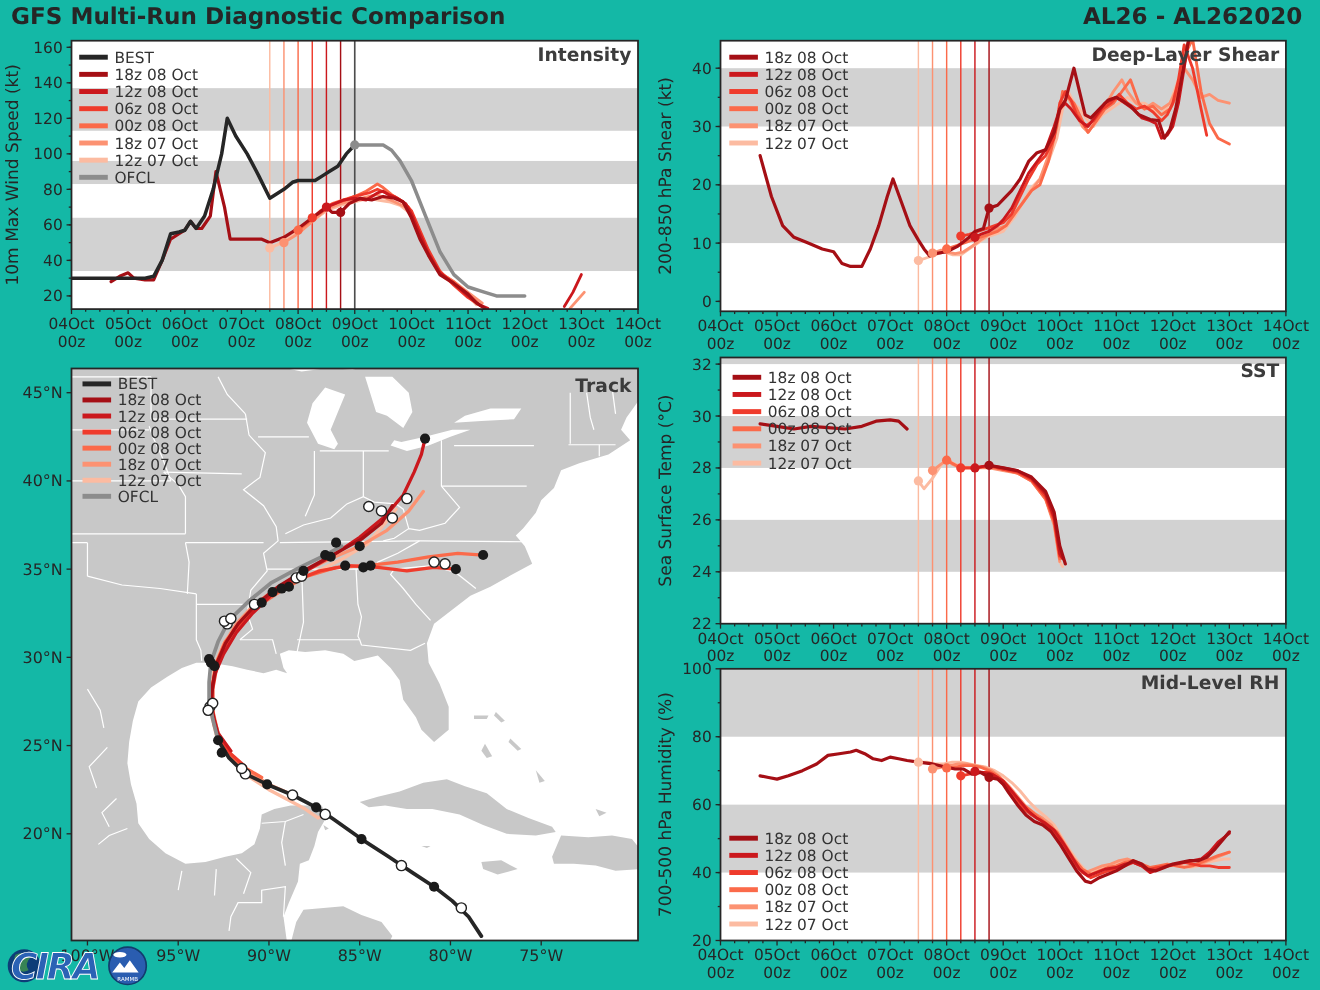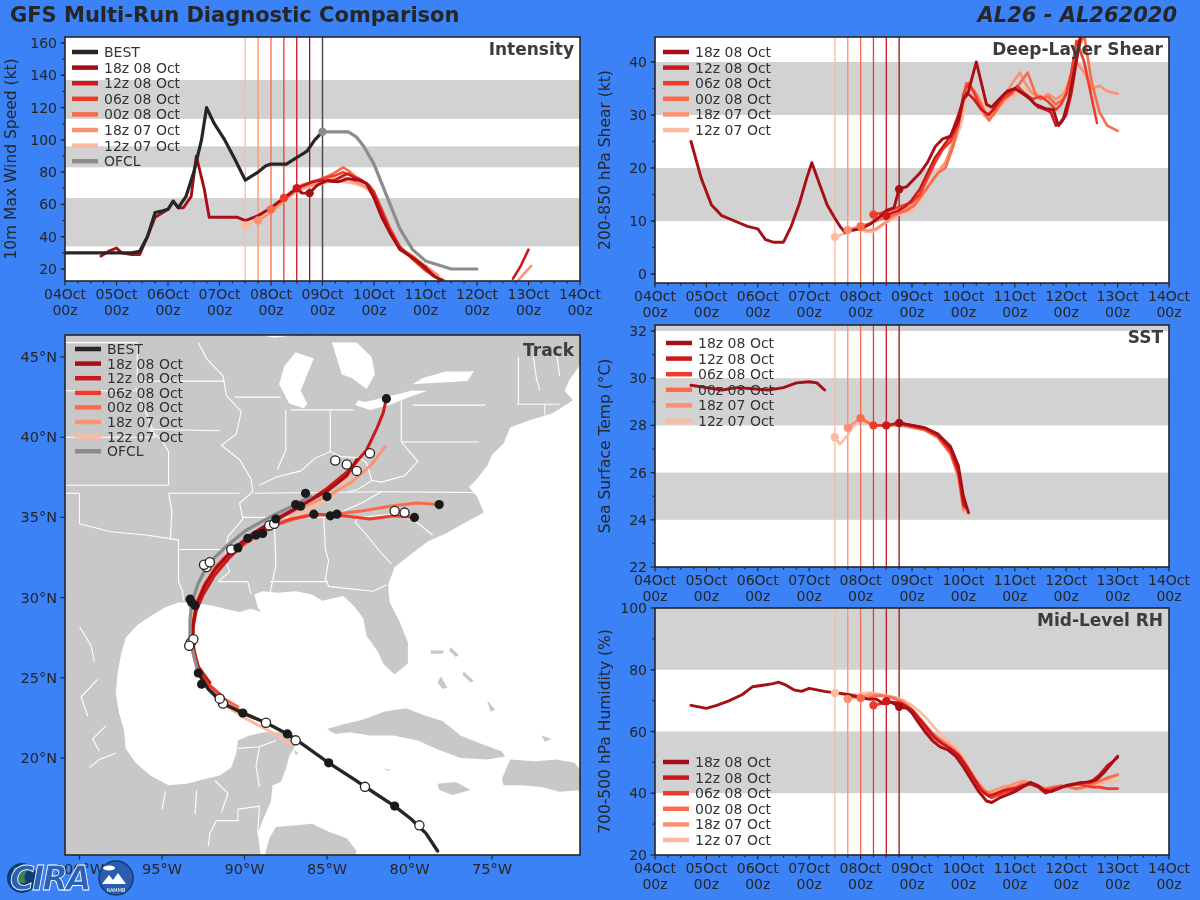--- a/index.html
+++ b/index.html
@@ -1,20 +1,20 @@
 <!DOCTYPE html>
 <html><head>
 <meta charset="utf-8">
 <style>
   html,body{margin:0;padding:0;background:#fff;}
-  #page{position:relative;width:1200px;height:900px;background:#3b82f6;overflow:hidden;
+  #page{position:relative;width:1200px;height:900px;background:#14b8a6;overflow:hidden;
         font-family:"DejaVu Sans",sans-serif;}
   .hdr{position:absolute;top:3px;font-weight:bold;font-size:21px;color:#262626;white-space:nowrap;}
   .hdr-left{left:10px;}
-  .hdr-right{right:23px;font-style:italic;}
+  .hdr-right{right:16px;}
   svg{position:absolute;left:0;top:0;}
   text{font-family:"DejaVu Sans",sans-serif;}
 </style>
 </head>
 <body>
 <div id="page">
 
 <div class="hdr hdr-left">GFS Multi-Run Diagnostic Comparison</div>
 <div class="hdr hdr-right">AL26 - AL262020</div>
 

